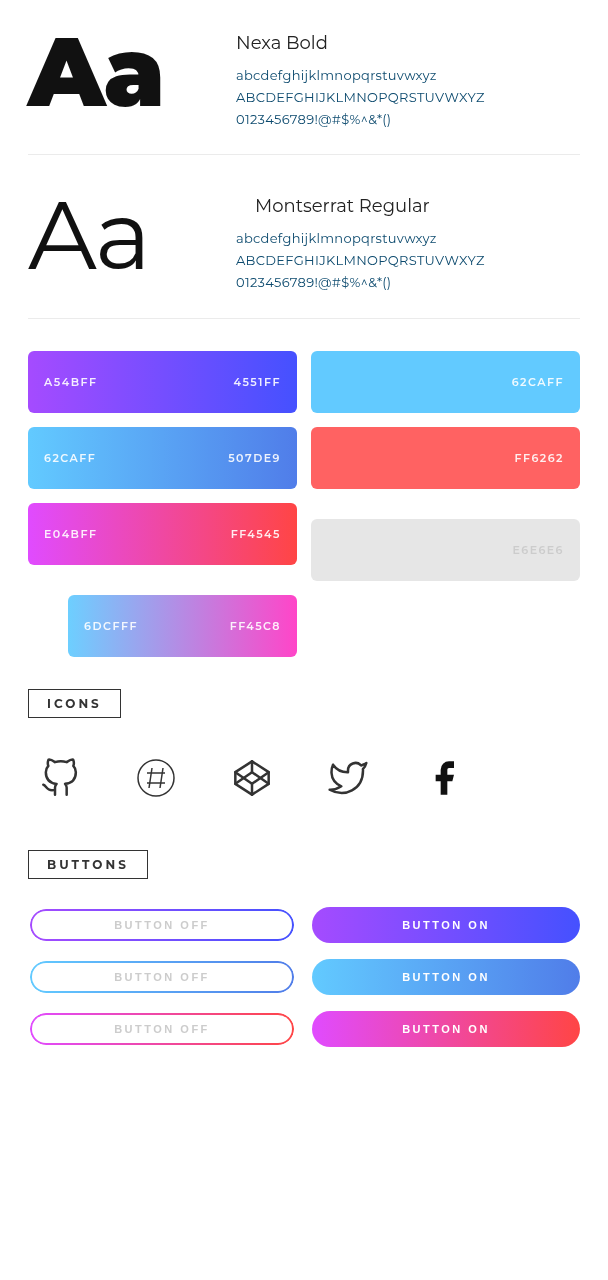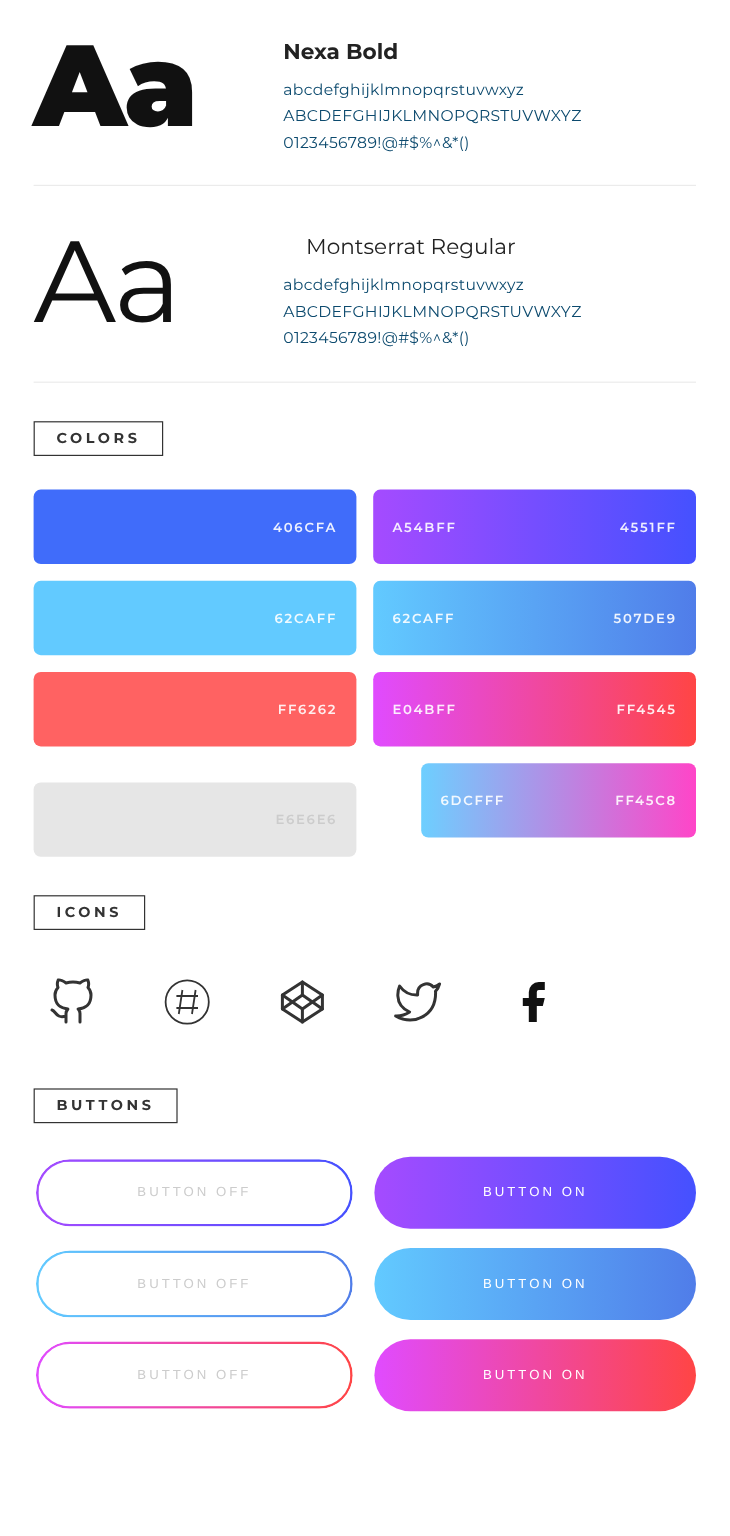--- a/index.html
+++ b/index.html
@@ -37,21 +37,21 @@
     .font-preview.regular {
       font-weight: 400;
     }
 
     .font-info {
       padding-top: 8px;
     }
 
     .font-name {
       font-size: 18px;
-      font-weight: 700;
+      font-weight: 400;
       color: #222;
       margin-bottom: 10px;
     }
 
     .font-chars {
       font-size: 13px;
       color: #0c4a6e;
       line-height: 1.7;
       letter-spacing: 0.3px;
     }
@@ -151,27 +151,27 @@
       margin-bottom: 32px;
     }
 
     .buttons-grid {
       display: grid;
       grid-template-columns: 1fr 1fr;
       gap: 16px;
     }
 
     .btn {
-      height: 60px;
+      height: 36px;
       border-radius: 30px;
       display: flex;
       align-items: center;
       justify-content: center;
       font-size: 11px;
-      font-weight: 400;
+      font-weight: 700;
       letter-spacing: 2.5px;
       text-transform: uppercase;
       cursor: pointer;
     }
 
     .btn-off-purple {
       background: transparent;
       border: 2px solid;
       border-image: linear-gradient(to right, #a54bff, #4551ff) 1;
       border-radius: 30px;
@@ -268,27 +268,23 @@
     <div class="font-preview regular">Aa</div>
     <div class="font-info">
       <div class="font-name" style="font-weight:400;margin-left:19px;">Montserrat Regular</div>
       <div class="font-chars">abcdefghijklmnopqrstuvwxyz</div>
       <div class="font-chars">ABCDEFGHIJKLMNOPQRSTUVWXYZ</div>
       <div class="font-chars">0123456789!@#$%^&amp;*()</div>
     </div>
   </div>
 
   <div class="colors-section">
-    <div class="section-label">COLORS</div>
 
     <div class="colors-grid">
 
-      <div class="color-swatch" style="background:#406CFA;">
-        <span class="color-code">406CFA</span>
-      </div>
       <div class="color-swatch gradient" style="background: linear-gradient(to right, #A54BFF, #4551FF);">
         <span class="color-code-left">A54BFF</span>
         <span class="color-code-right">4551FF</span>
       </div>
 
       <div class="color-swatch" style="background:#62CAFF;">
         <span class="color-code">62CAFF</span>
       </div>
       <div class="color-swatch gradient" style="background: linear-gradient(to right, #62CAFF, #507DE9);">
         <span class="color-code-left">62CAFF</span>

